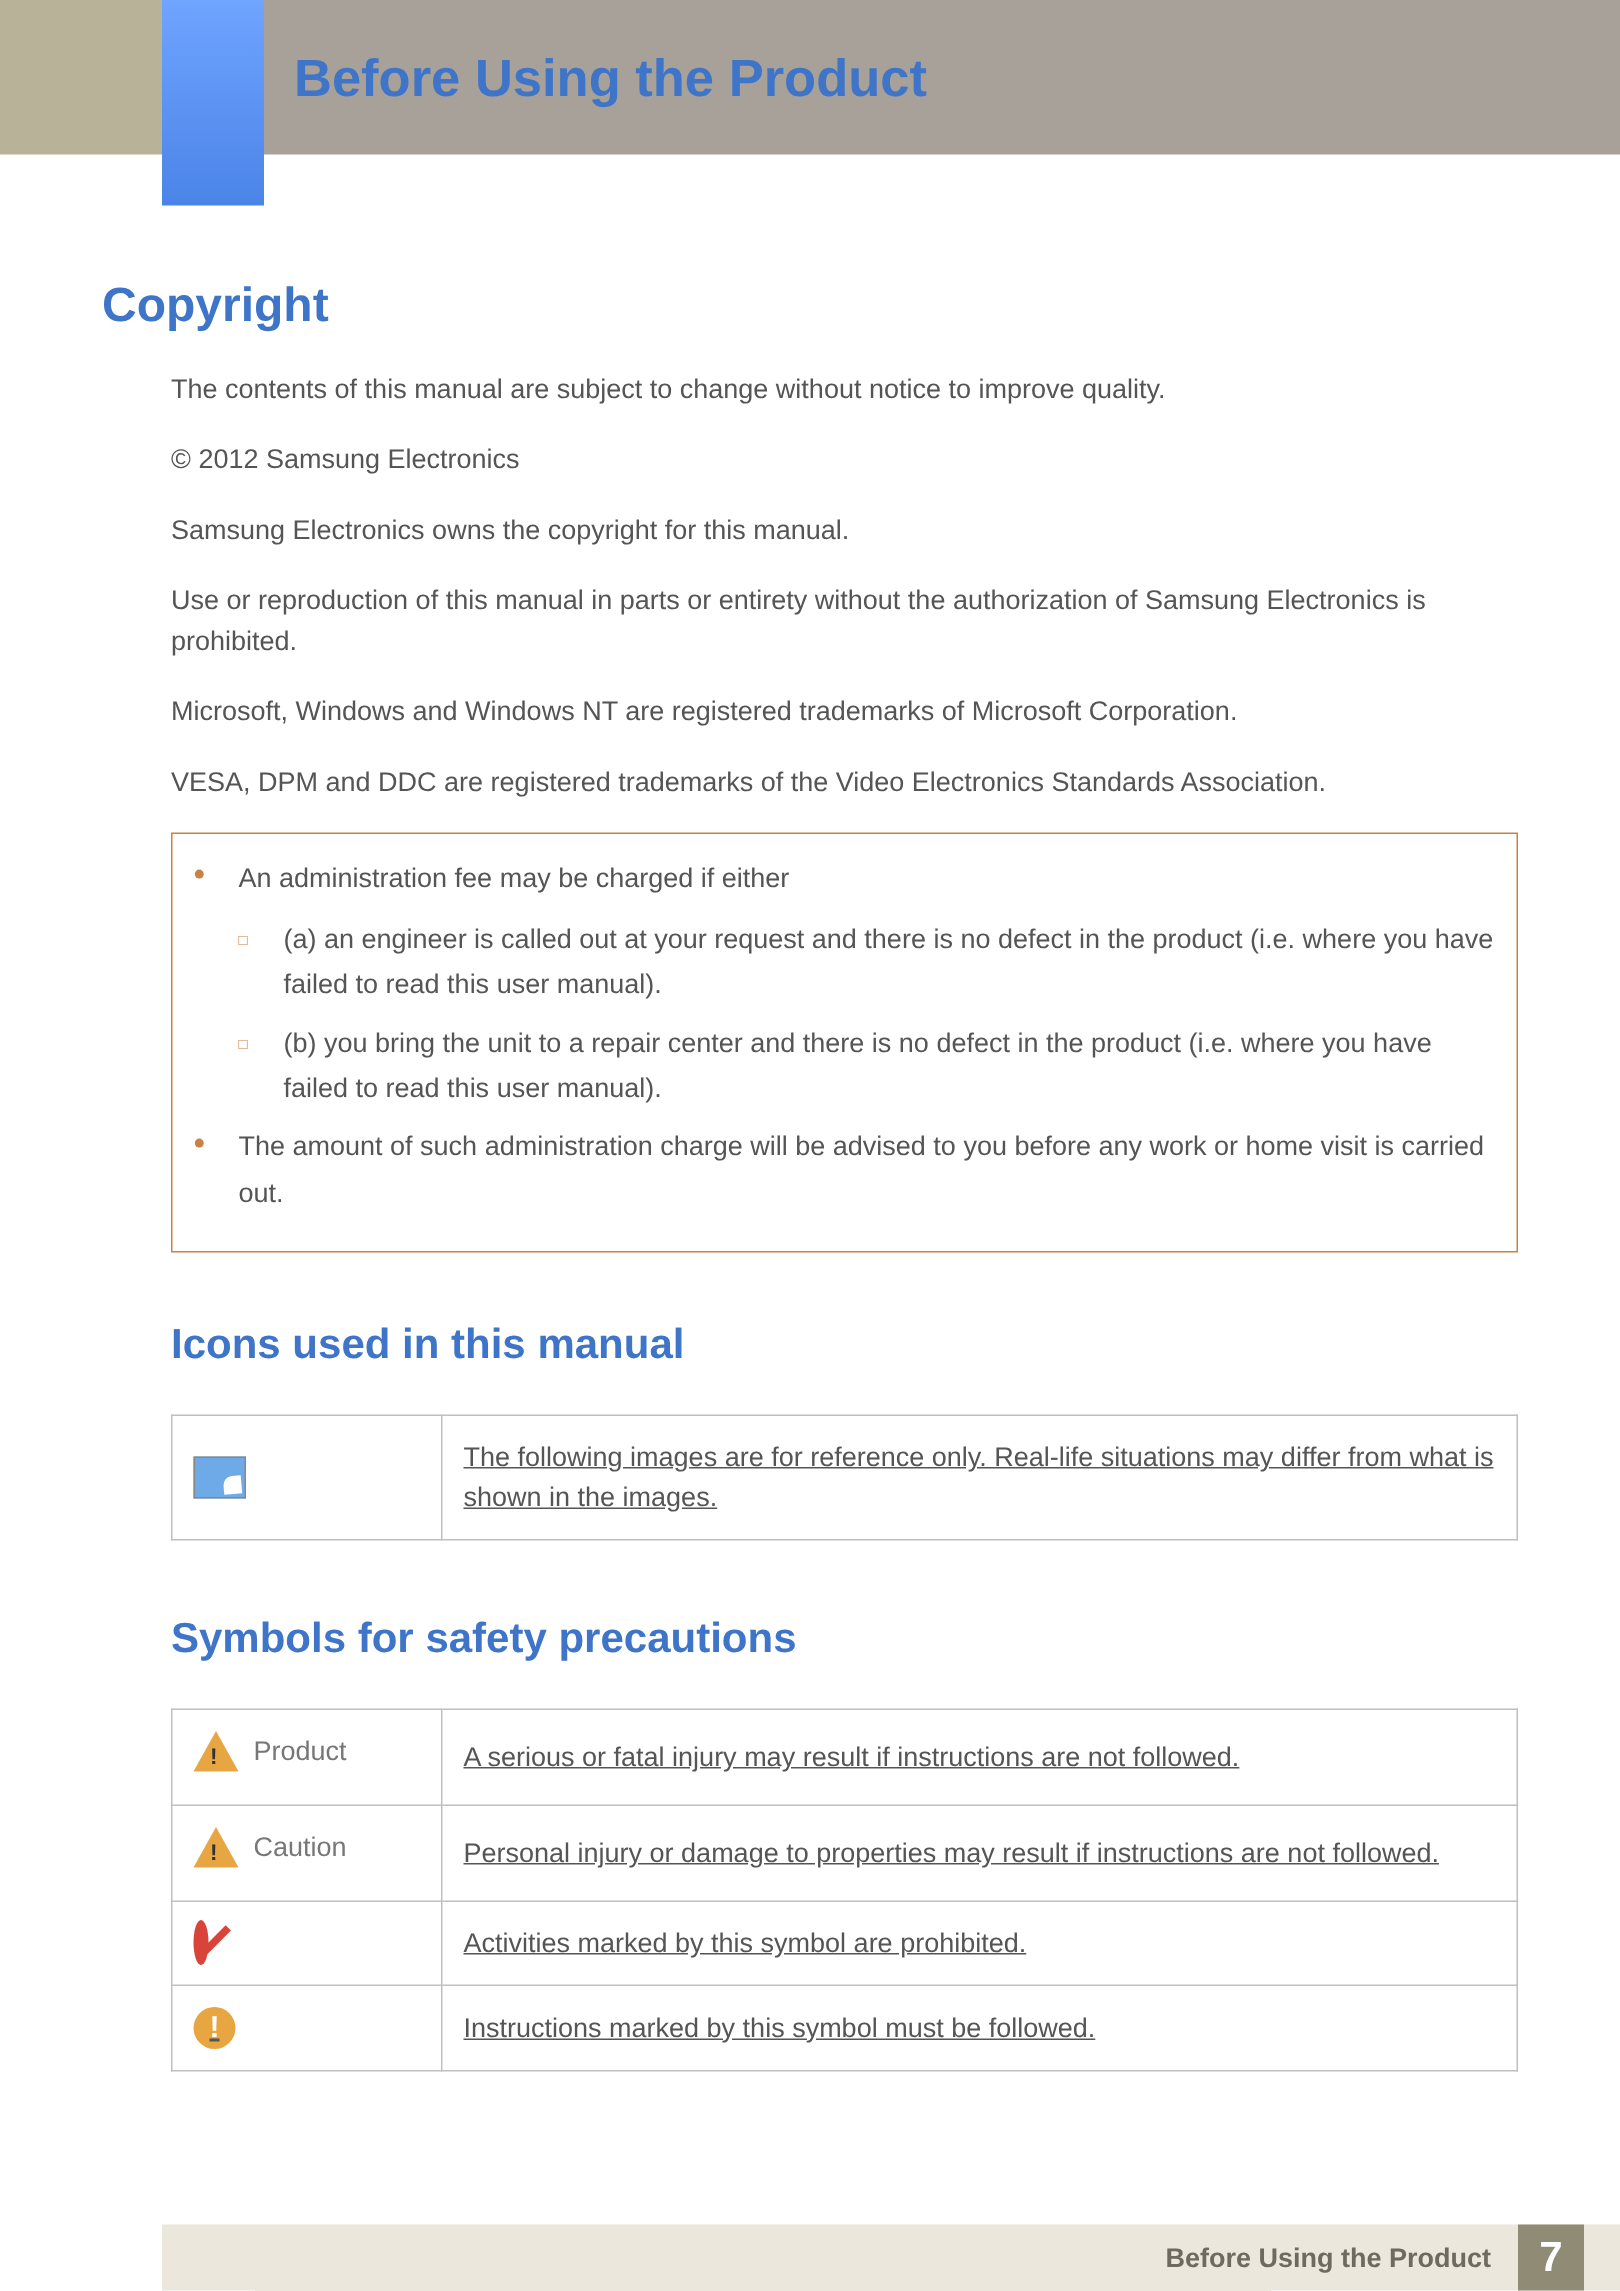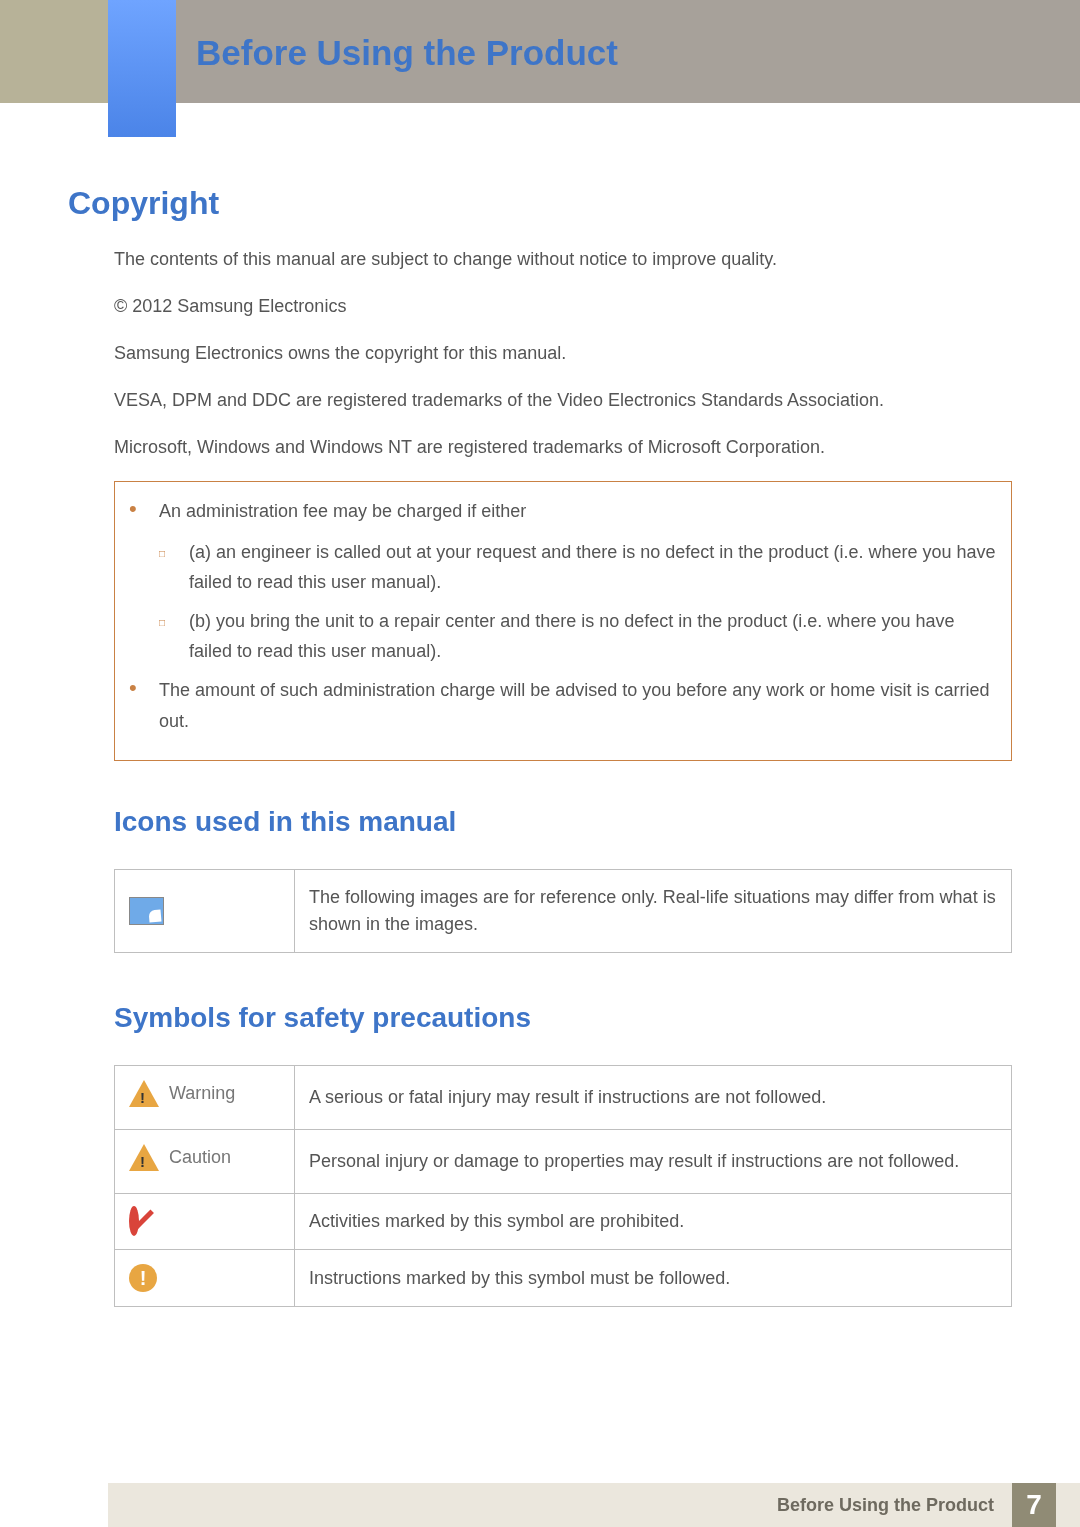--- a/index.html
+++ b/index.html
@@ -105,20 +105,21 @@
       width: 100%;
       border-collapse: collapse;
       margin-bottom: 44px;
     }
     .icon-table td {
       border: 1px solid #bfbfbf;
       padding: 14px 14px;
       font-size: 18px;
       vertical-align: middle;
       color: #555;
+      text-decoration: underline;
     }
     .icon-table .icon-cell {
       width: 180px;
       text-align: left;
     }
     .icon-wrap {
       display: inline-flex;
       align-items: center;
       gap: 10px;
     }
@@ -228,22 +229,23 @@
 </div>
 <div class="blue-block"></div>
 
 <div class="content">
   <div class="section-title">Copyright</div>
 
   <div class="body-text">
     <p>The contents of this manual are subject to change without notice to improve quality.</p>
     <p>© 2012 Samsung Electronics</p>
     <p>Samsung Electronics owns the copyright for this manual.</p>
+    <p>Use or reproduction of this manual in parts or entirety without the authorization of Samsung Electronics is prohibited.</p>
+    <p>Microsoft, Windows and Windows NT are registered trademarks of Microsoft Corporation.</p>
     <p>VESA, DPM and DDC are registered trademarks of the Video Electronics Standards Association.</p>
-    <p>Microsoft, Windows and Windows NT are registered trademarks of Microsoft Corporation.</p>
 
     <div class="box">
       <div class="bullet-row">
         <span class="bullet">•</span>
         <span>An administration fee may be charged if either</span>
       </div>
       <div class="sub-bullet-row">
         <span class="sub-bullet">□</span>
         <span>(a) an engineer is called out at your request and there is no defect in the product (i.e. where you have failed to read this user manual).</span>
       </div>
@@ -269,21 +271,21 @@
     </tbody>
       </table>
 
     <div class="sub-heading">Symbols for safety precautions</div>
     <table class="icon-table">
       <tbody>
           <tr>
         <td class="icon-cell">
           <span class="icon-wrap">
             <span class="warning-tri"></span>
-            <span class="label-text">Warning</span>
+            <span class="label-text">Product</span>
           </span>
         </td>
         <td>A serious or fatal injury may result if instructions are not followed.</td>
       </tr>
       <tr>
         <td class="icon-cell">
           <span class="icon-wrap">
             <span class="warning-tri"></span>
             <span class="label-text">Caution</span>
           </span>

